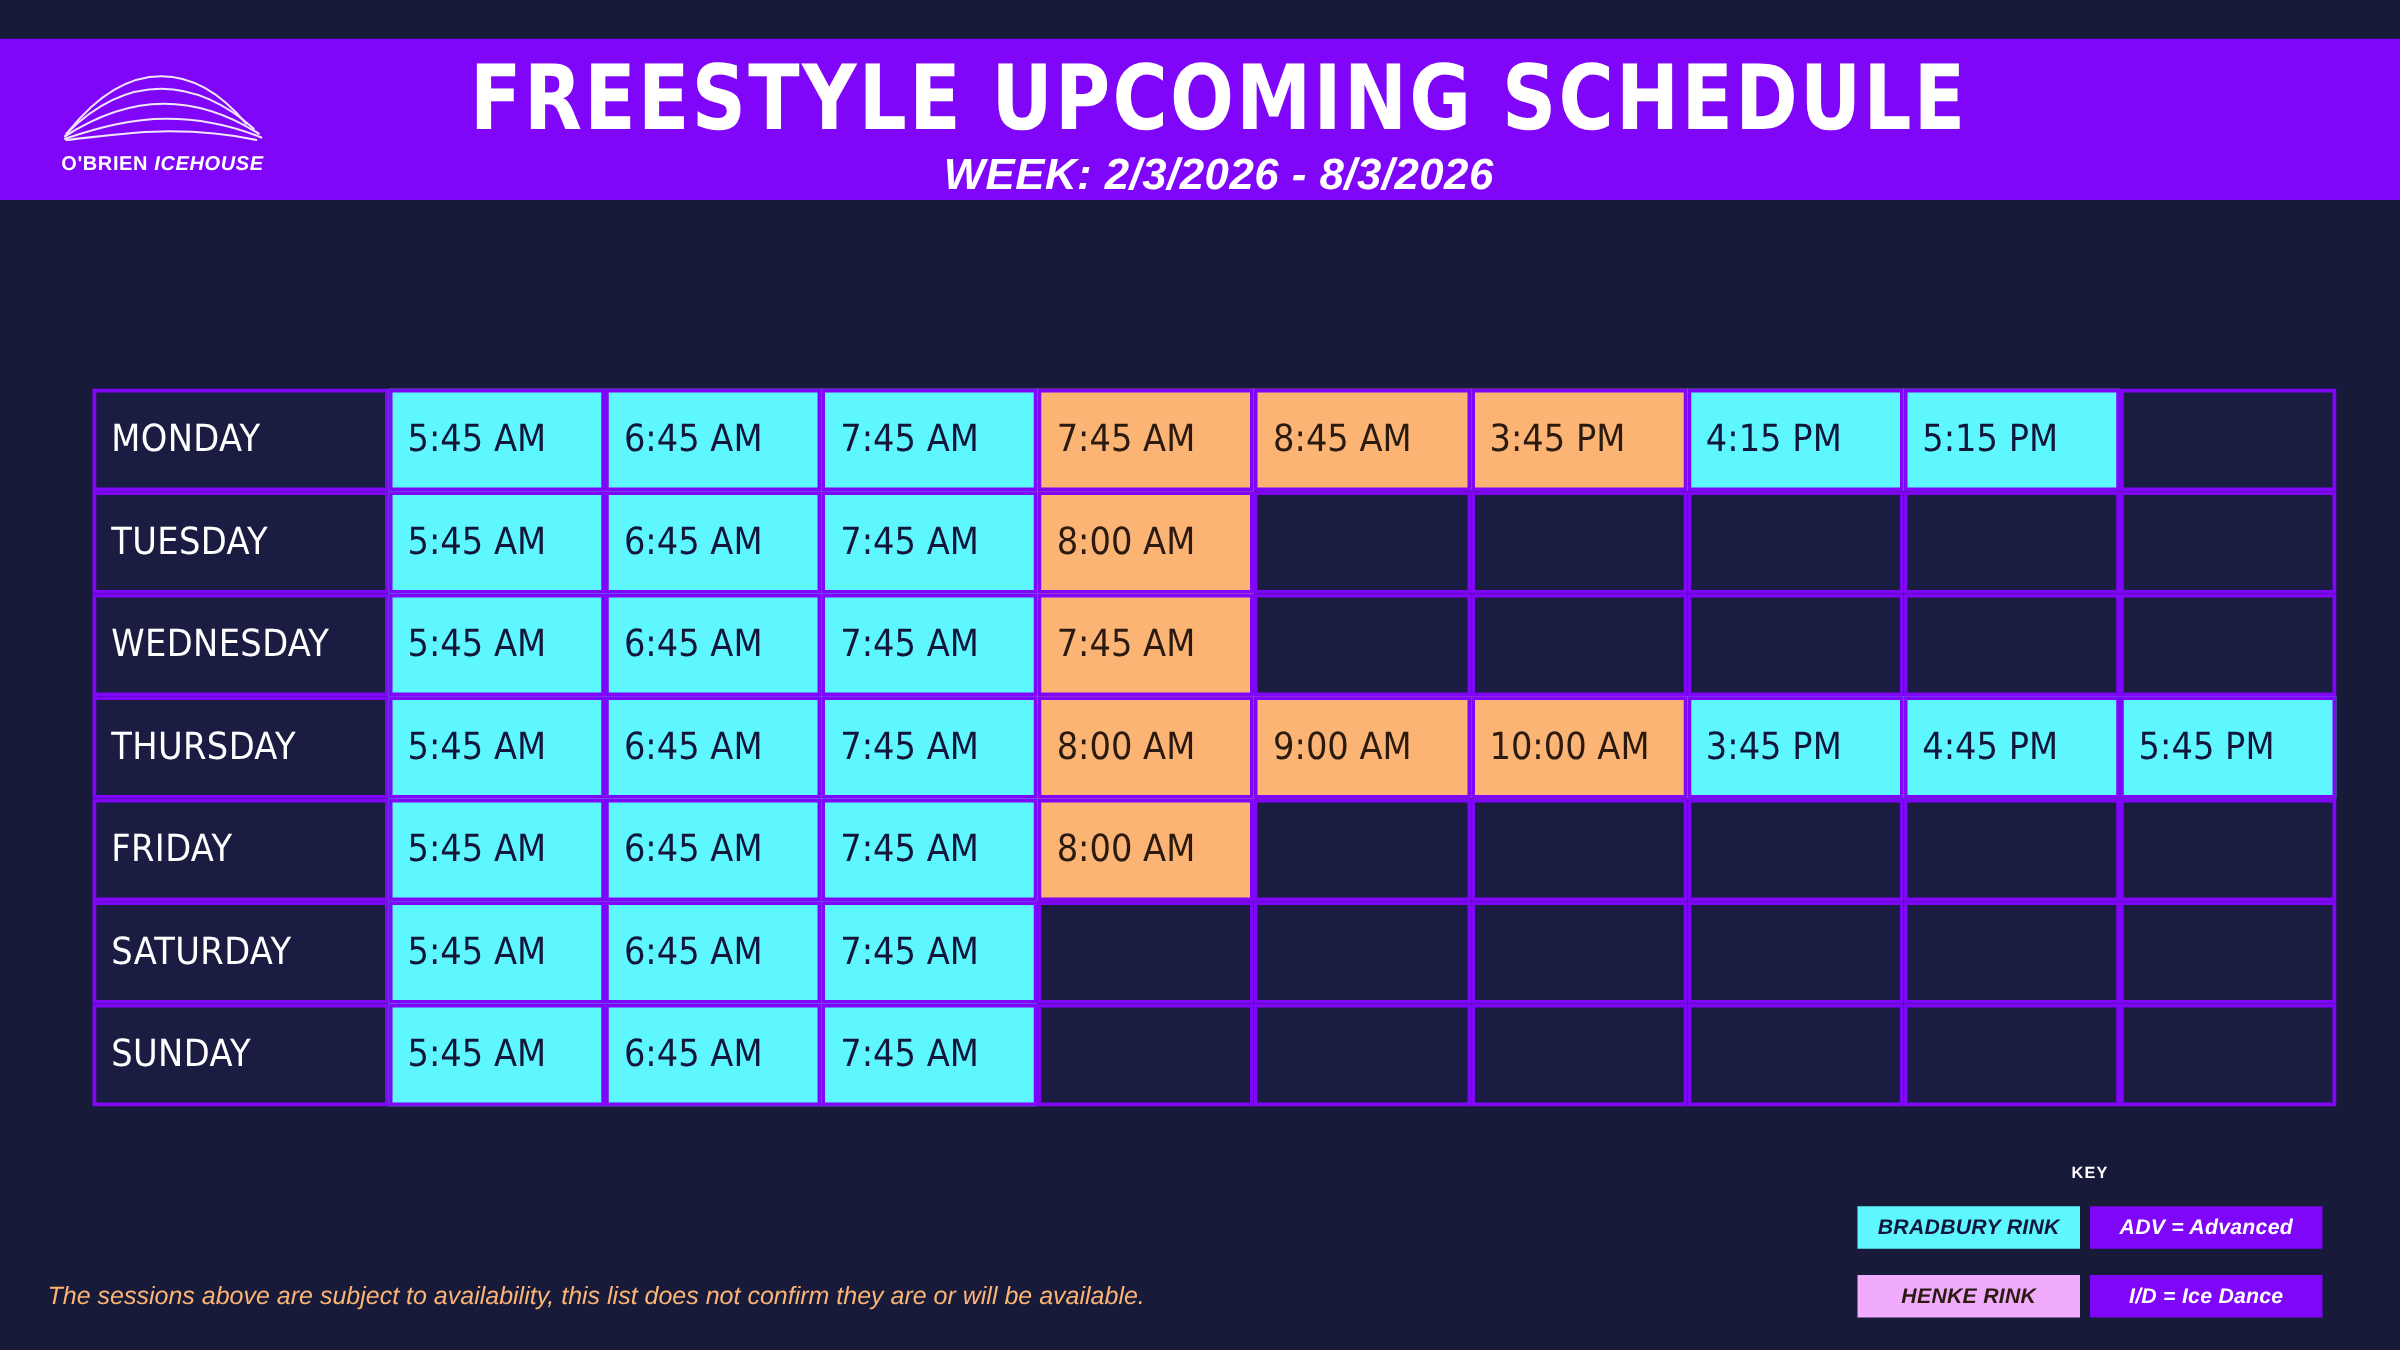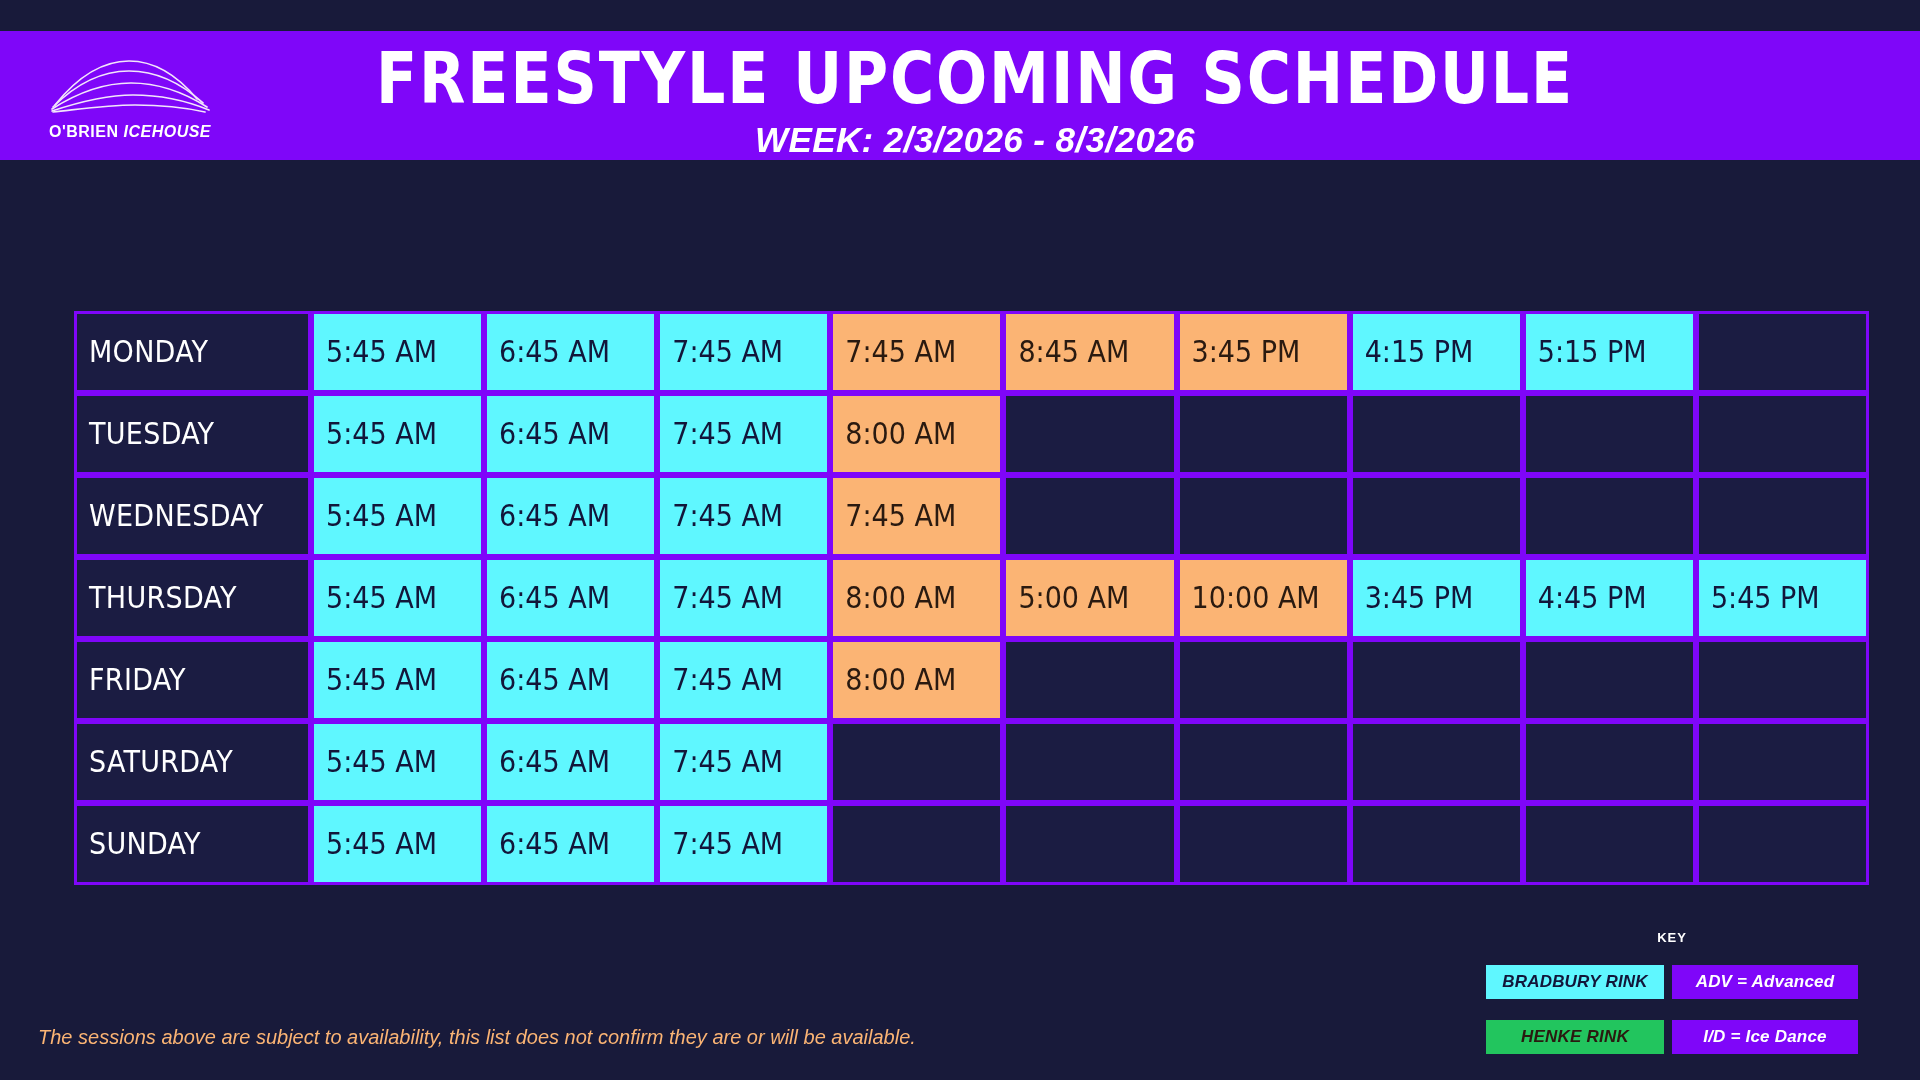--- a/index.html
+++ b/index.html
@@ -89,21 +89,21 @@
     font-size:13px; font-weight:bold; letter-spacing:1px;
     margin-bottom:6px;
   }
   .key-grid { display:grid; grid-template-columns:178px 186px; gap:7px 8px; }
   .key-chip {
     height:34px; display:flex; align-items:center; justify-content:center;
     font-size:17px; font-weight:bold; font-style:italic;
     letter-spacing:.2px; white-space:nowrap;margin-top:14px;
   }
   .chip-bradbury { background:#5FF7FF; color:#12163A; }
-  .chip-henke    { background:#22c55e; color:#2A1A10; }
+  .chip-henke    { background:#f0abfc; color:#2A1A10; }
   .chip-purple   { background:#7F06F9; color:#ffffff; }
 
   
   .footer {
     position:absolute; left:38px; bottom:28px;
     color:#FBB474;
     font-size:20px; font-style:italic;
     line-height:1.45;
   }
   .footer div { white-space:nowrap; }
@@ -172,21 +172,21 @@
             <td class="slot empty"></td>
             <td class="slot empty"></td>
             <td class="slot empty"></td>
           </tr>
           <tr>
             <td class="daycell">THURSDAY</td>
             <td class="slot bradbury">5:45 AM</td>
             <td class="slot bradbury">6:45 AM</td>
             <td class="slot bradbury">7:45 AM</td>
             <td class="slot henke">8:00 AM</td>
-            <td class="slot henke">5:00 AM</td>
+            <td class="slot henke">9:00 AM</td>
             <td class="slot henke">10:00 AM</td>
             <td class="slot bradbury">3:45 PM</td>
             <td class="slot bradbury">4:45 PM</td>
             <td class="slot bradbury">5:45 PM</td>
           </tr>
           <tr>
             <td class="daycell">FRIDAY</td>
             <td class="slot bradbury">5:45 AM</td>
             <td class="slot bradbury">6:45 AM</td>
             <td class="slot bradbury">7:45 AM</td>

